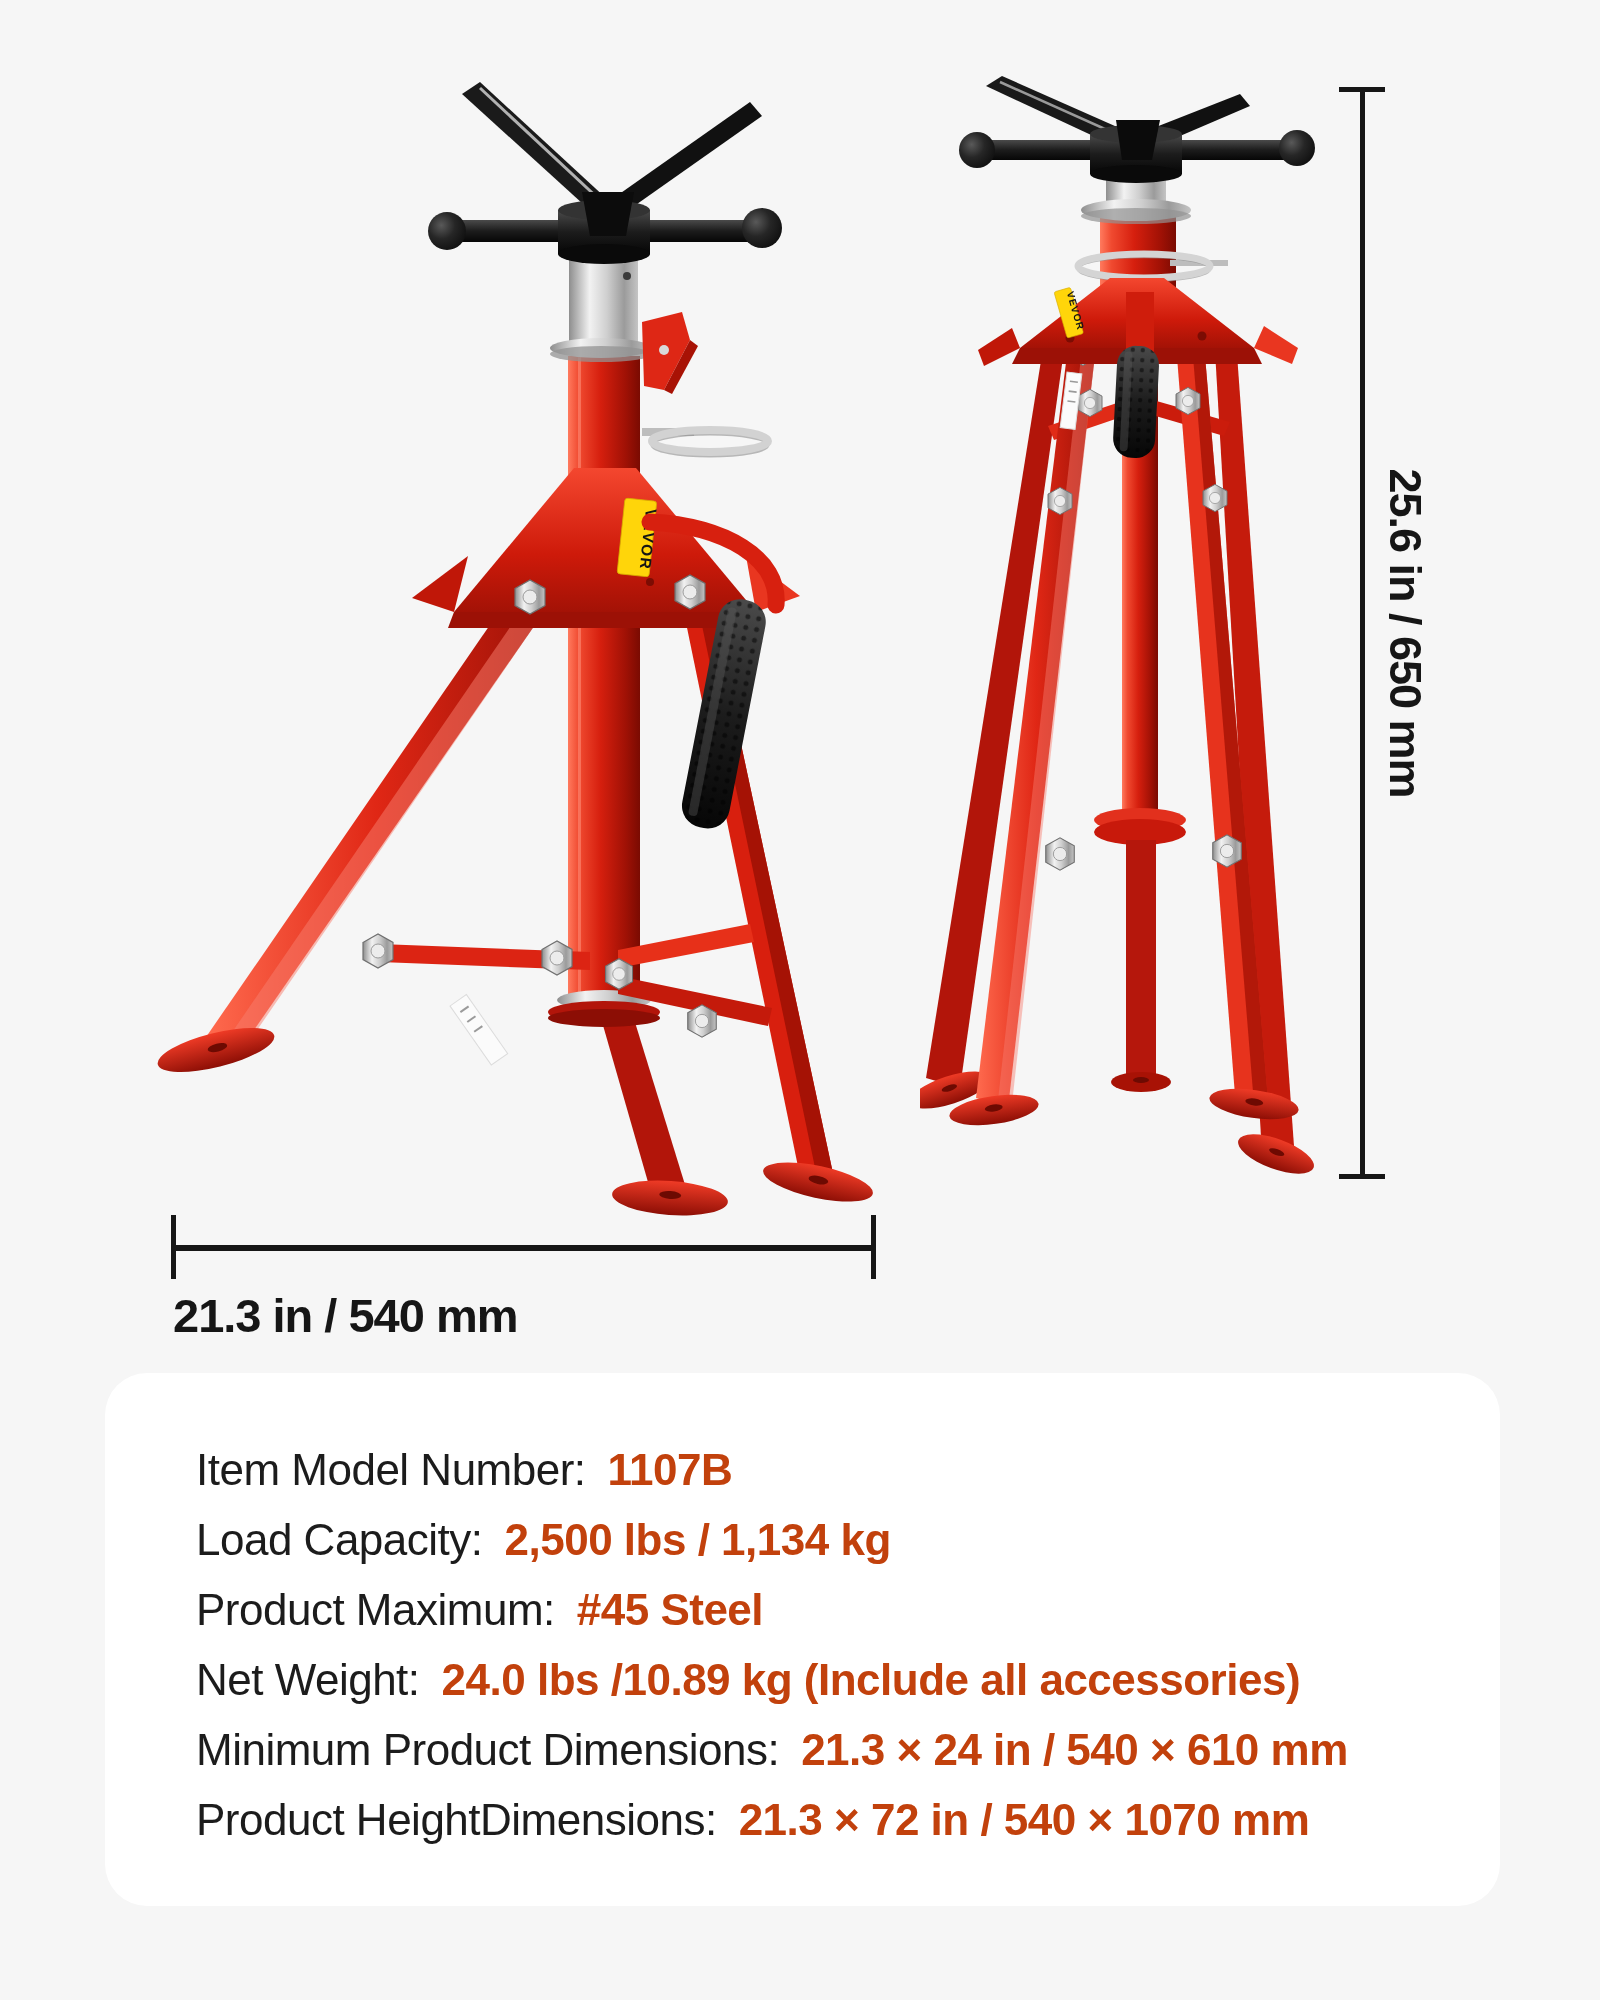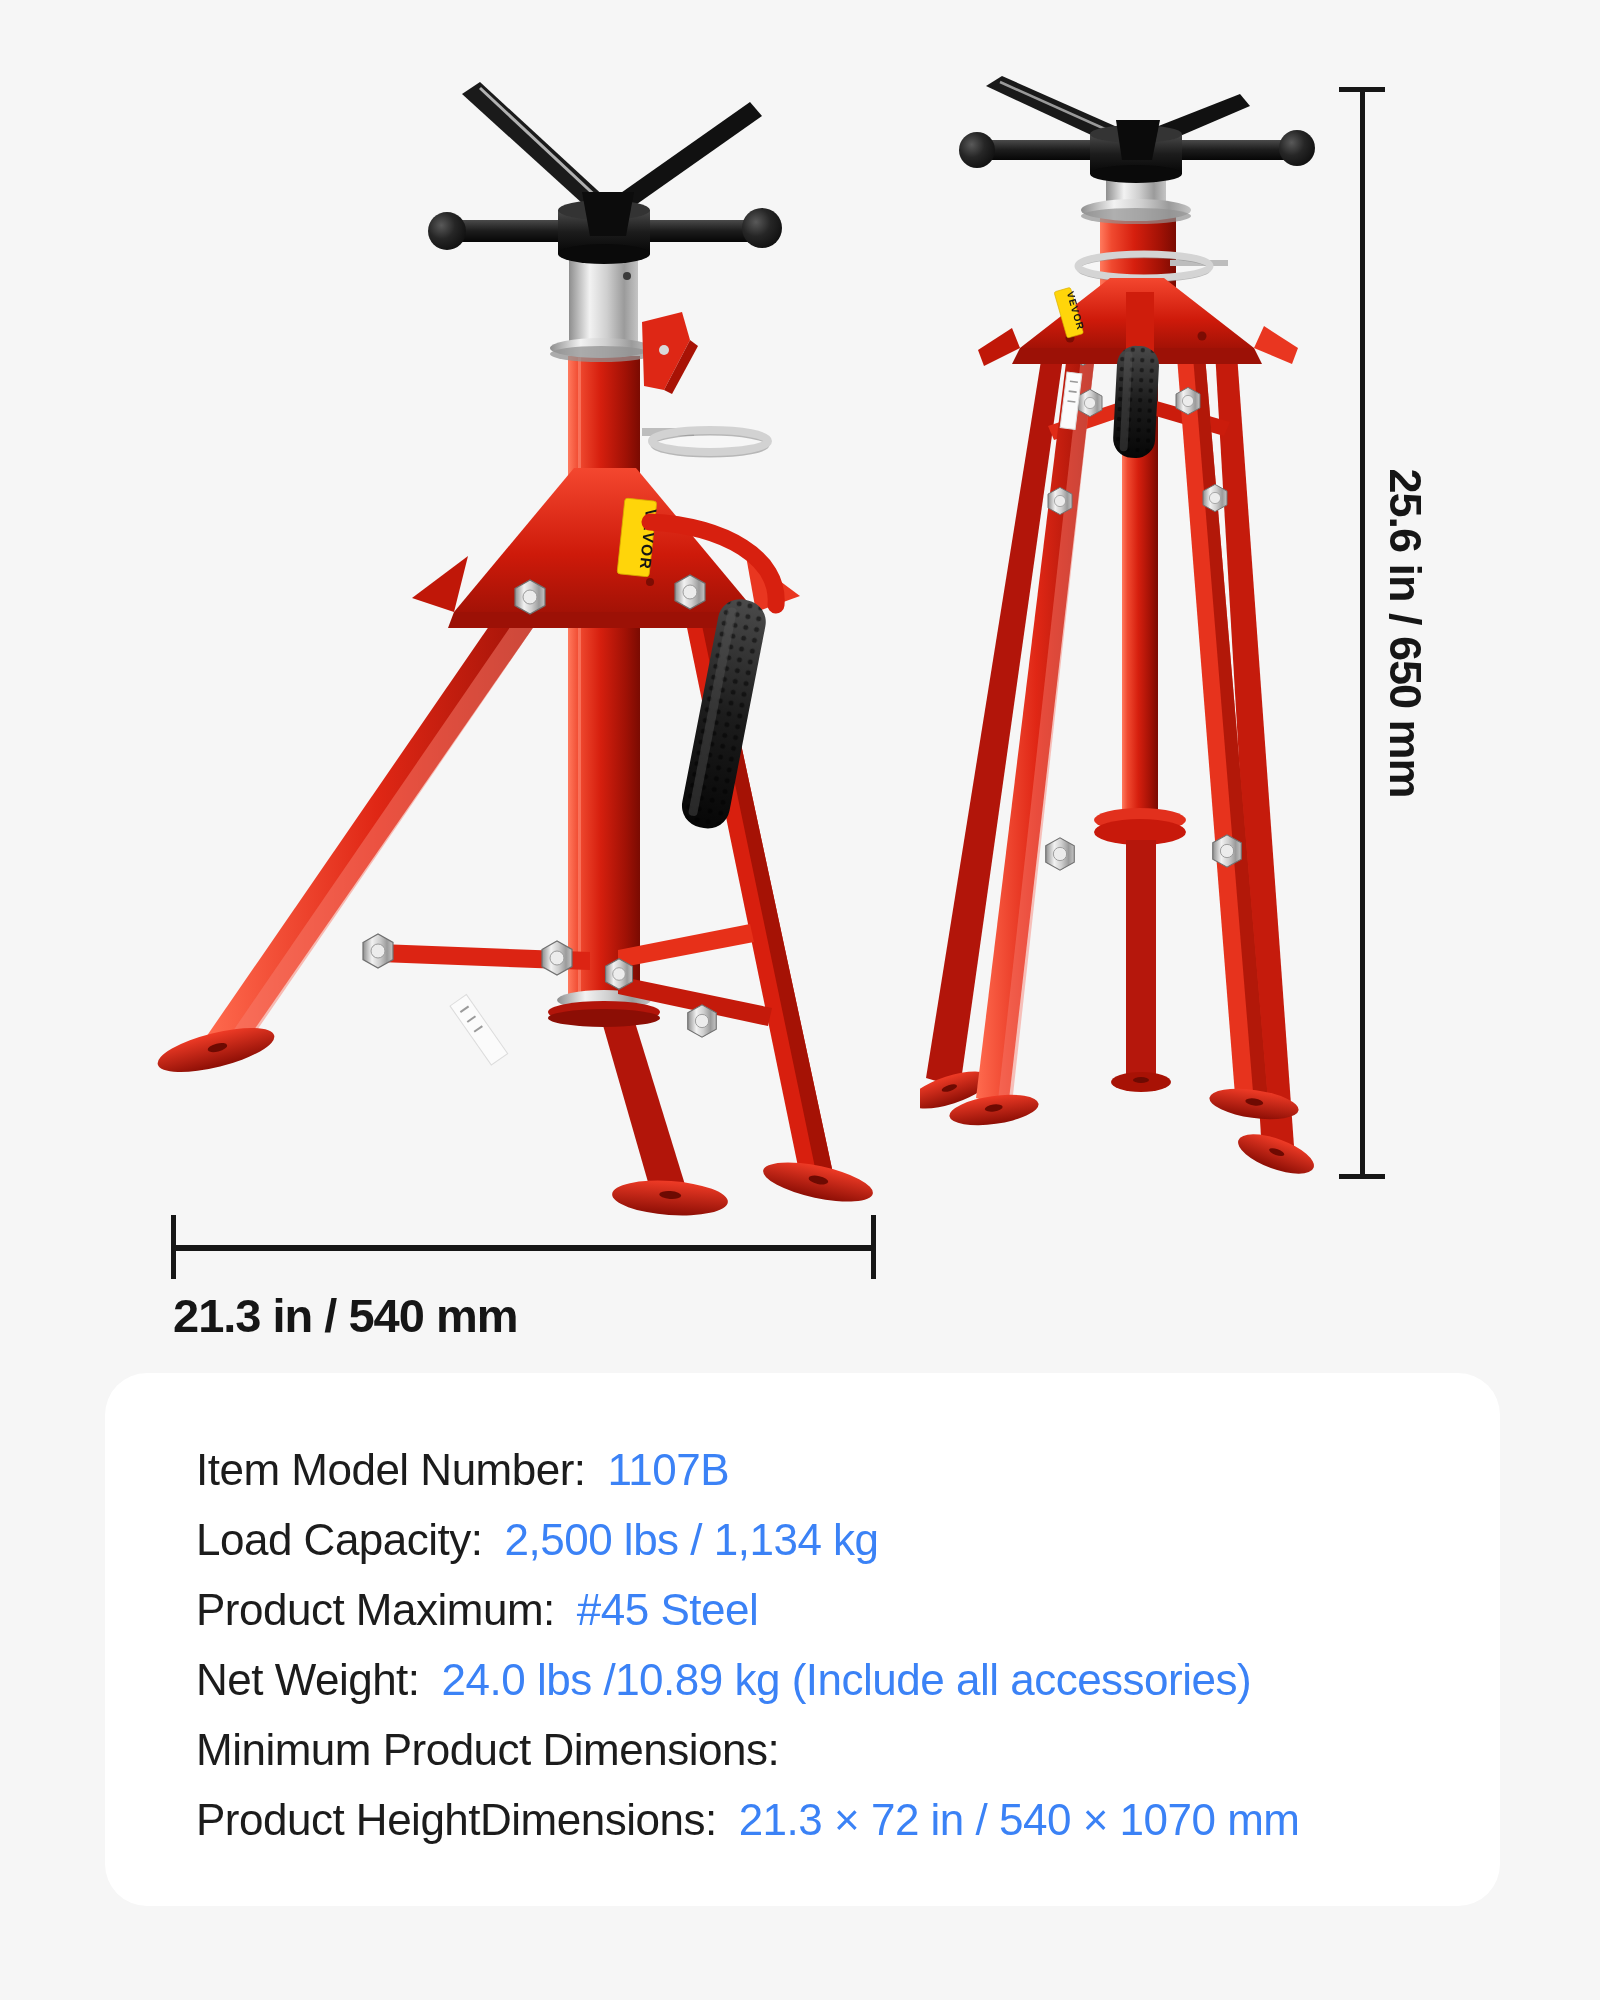--- a/index.html
+++ b/index.html
@@ -34,21 +34,21 @@
   }
 
   
   .spec-panel{
     position:absolute;left:105px;top:1373px;width:1395px;height:533px;
     background:#ffffff;border-radius:42px;
     box-sizing:border-box;padding:52px 40px 0 91px;
   }
   .spec-row{height:70px;display:flex;align-items:flex-end;white-space:nowrap;}
   .spec-label{font-size:44px;font-weight:400;color:#1c1c1c;letter-spacing:-0.5px;}
-  .spec-value{font-size:44px;font-weight:400;color:#3b82f6;margin-left:22px;letter-spacing:-0.5px;}
+  .spec-value{font-size:44px;font-weight:700;color:#c2410c;margin-left:22px;letter-spacing:-0.5px;}
 </style>
 </head>
 <body>
 
 <div class="canvas">
 
   <svg class="stand stand-left" viewBox="0 0 740 1160">
     <defs>
       <linearGradient id="Ltube" x1="0" y1="0" x2="1" y2="0">
         <stop offset="0" stop-color="#ff7a5e"></stop>
@@ -395,20 +395,21 @@
     <div class="spec-row">
       <span class="spec-label">Product Maximum:</span>
       <span class="spec-value">#45 Steel</span>
     </div>
     <div class="spec-row">
       <span class="spec-label">Net Weight:</span>
       <span class="spec-value">24.0 lbs /10.89 kg (Include all accessories)</span>
     </div>
     <div class="spec-row">
       <span class="spec-label">Minimum Product Dimensions:</span>
+      <span class="spec-value">21.3 × 24 in / 540 × 610 mm</span>
     </div>
     <div class="spec-row">
       <span class="spec-label">Product HeightDimensions:</span>
       <span class="spec-value">21.3 × 72 in / 540 × 1070 mm</span>
     </div>
   </section>
 
 </div>
 
 </body></html>

